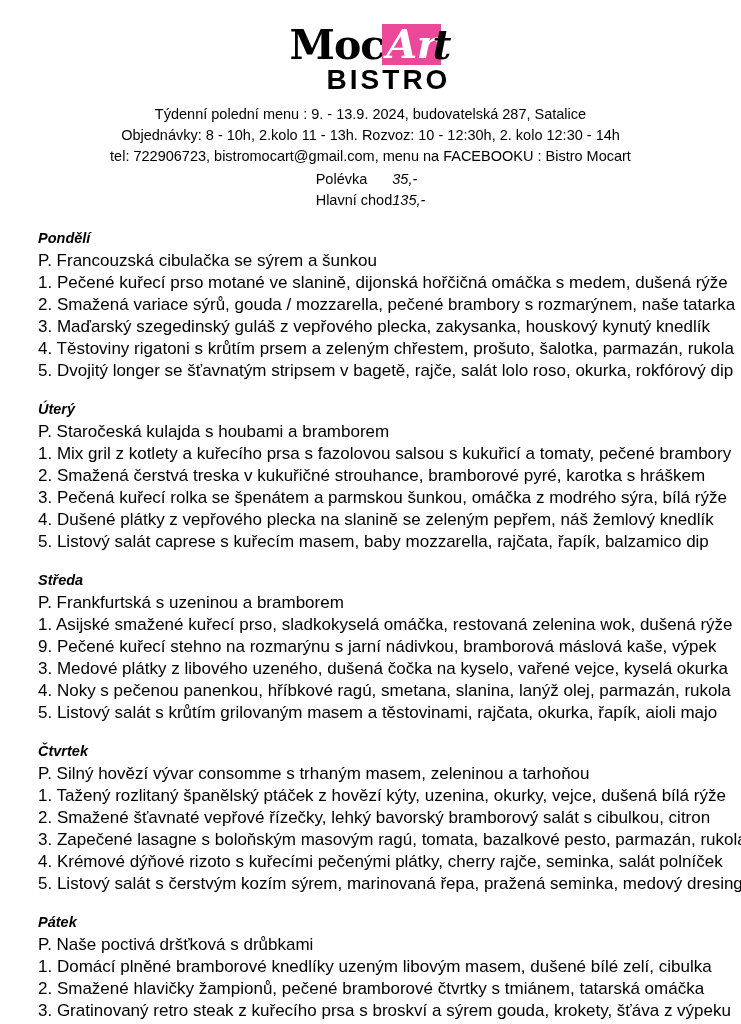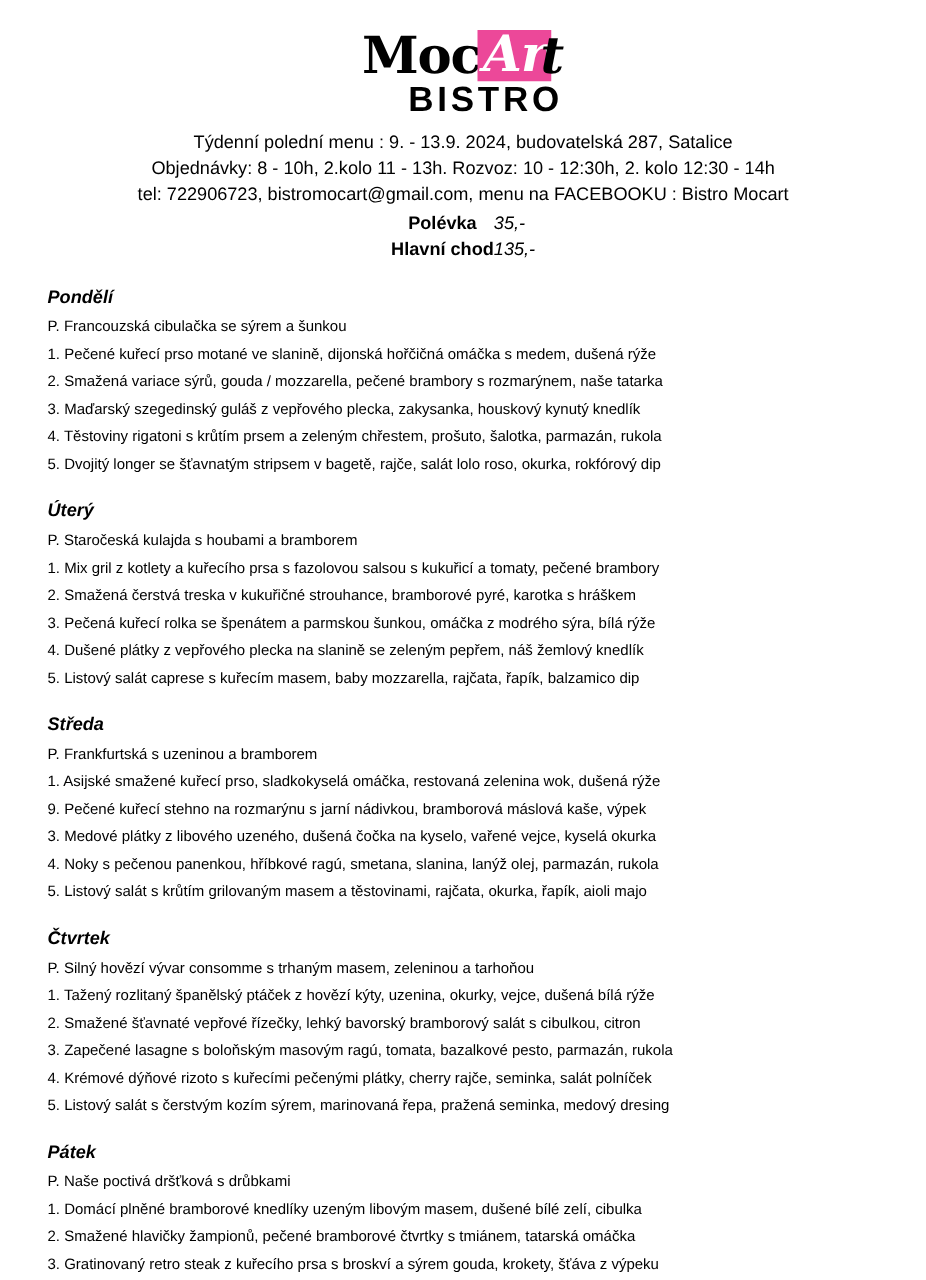--- a/index.html
+++ b/index.html
@@ -83,41 +83,41 @@
   .price-table {
     margin: 2px auto 0 auto;
     border-collapse: collapse;
     font-size: 14.5px;
     line-height: 21px;
   }
   .price-table td {
     padding: 0;
     white-space: nowrap;
   }
-  .price-label { text-align: center; padding-right: 46px; font-weight: bold; }
+  .price-label { text-align: left; padding-right: 46px; }
   .price-value { text-align: left; font-style: italic; }
 
   
   .menu {
     margin-top: 16px;
     padding-left: 38px;
     padding-right: 20px;
   }
   .day-block {
     margin-bottom: 16px;
   }
   .day-name {
     font-size: 14.5px;
     font-weight: bold;
     line-height: 22px;
     margin-bottom: 1px;
     font-style: italic;
   }
   .dish {
-    font-size: 12px;
+    font-size: 17px;
     line-height: 22px;
     white-space: nowrap;
   }
 </style>
 </head>
 <body>
 
 <div class="page">
 
   <div class="logo-block">

